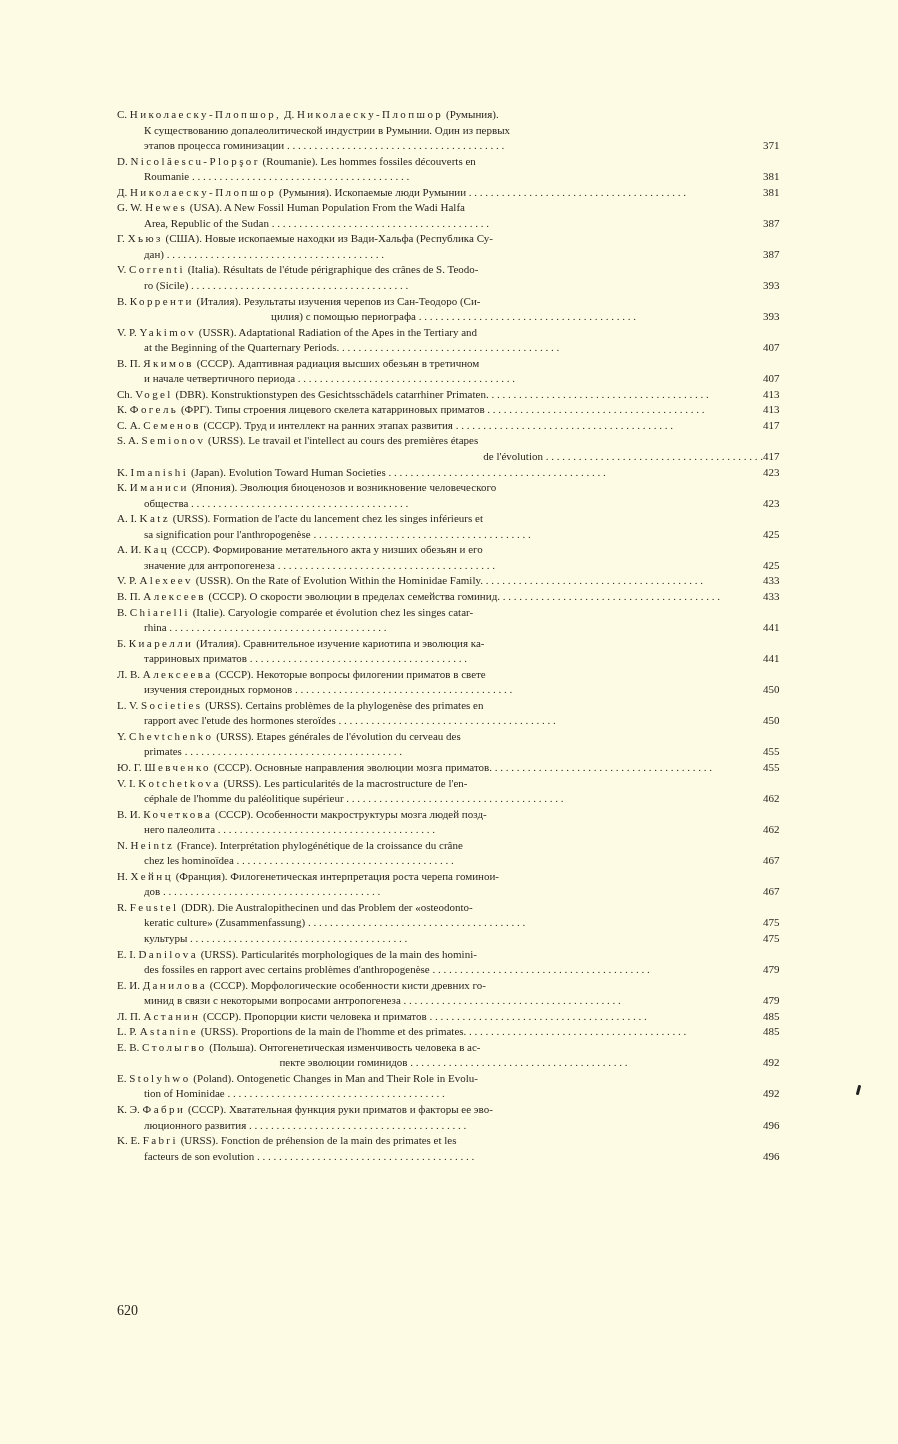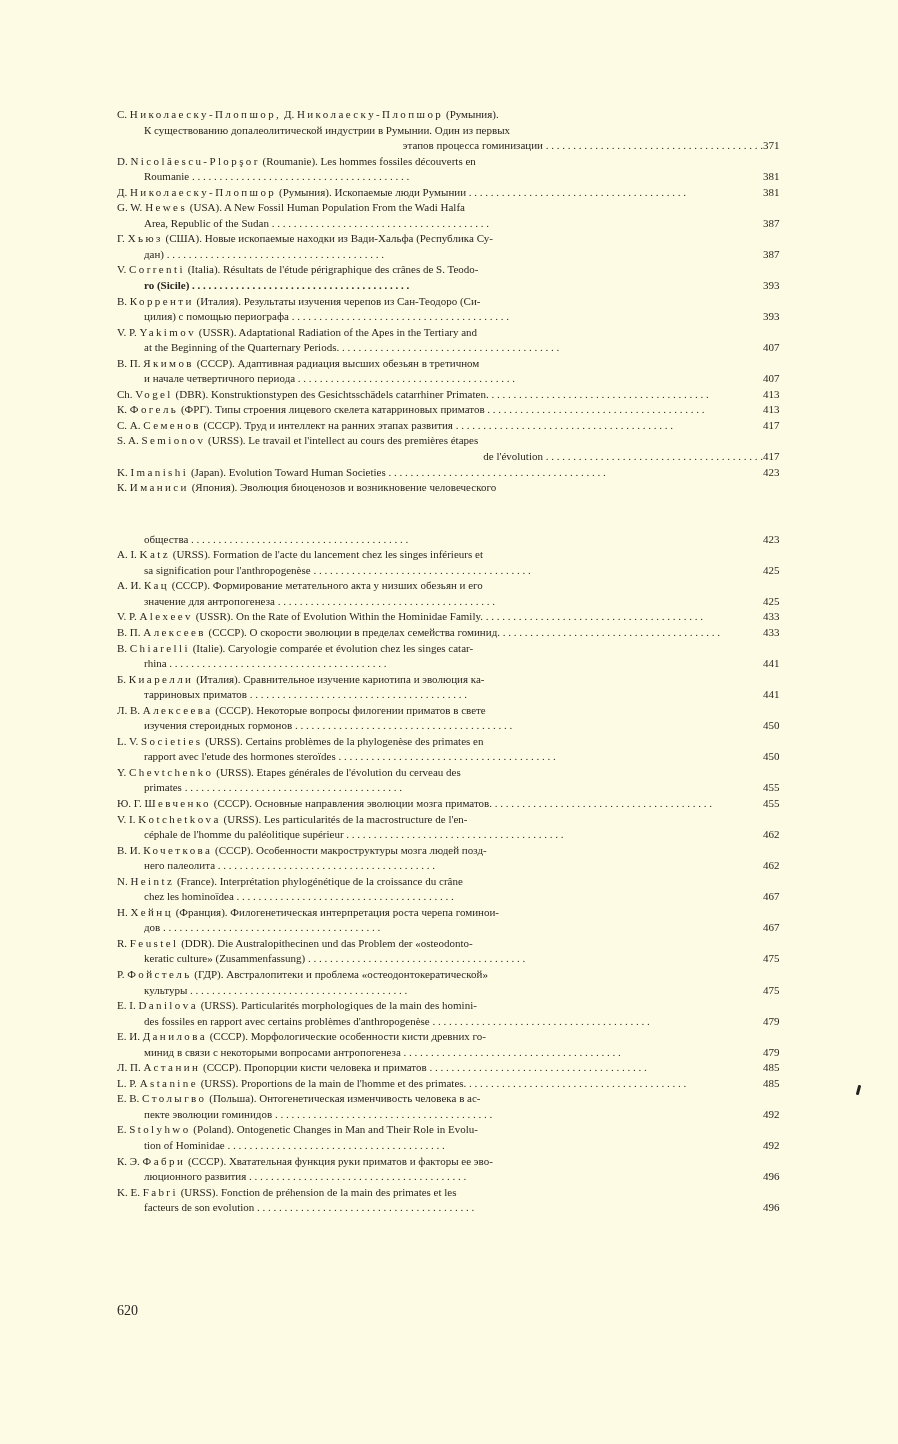--- a/index.html
+++ b/index.html
@@ -40,21 +40,21 @@
     border-radius: 1px;
   }
 </style>
 </head>
 <body>
 
 <div class="toc" id="toc">
     <div class="entry">
       <span class="first"><span>С. </span><span class="author">Николаеску-Плопшор,</span><span> Д. </span><span class="author">Николаеску-Плопшор</span><span> (Румыния).</span></span>
       <span class="cont">К существованию допалеолитической индустрии в Румынии. Один из первых</span>
-      <span class="cont" style="white-space: nowrap; overflow: hidden; text-align: right;">этапов процесса гоминизации<span class="leader"> . . . . . . . . . . . . . . . . . . . . . . . . . . . . . . . . . . . . . . . .</span></span>
+      <span class="cont" style="white-space: nowrap; overflow: hidden;">этапов процесса гоминизации<span class="leader"> . . . . . . . . . . . . . . . . . . . . . . . . . . . . . . . . . . . . . . . .</span></span>
       <span class="pagenum">371</span>
     </div>
     <div class="entry">
       <span class="first"><span>D. </span><span class="author">Nicolăescu-Plopşor</span><span> (Roumanie). Les hommes fossiles découverts en</span></span>
       <span class="cont" style="white-space: nowrap; overflow: hidden;">Roumanie<span class="leader"> . . . . . . . . . . . . . . . . . . . . . . . . . . . . . . . . . . . . . . . .</span></span>
       <span class="pagenum">381</span>
     </div>
     <div class="entry">
       <span class="first" style="white-space: nowrap; overflow: hidden;"><span>Д. </span><span class="author">Николаеску-Плопшор</span><span> (Румыния). Ископаемые люди Румынии</span><span class="leader"> . . . . . . . . . . . . . . . . . . . . . . . . . . . . . . . . . . . . . . . .</span></span>
       <span class="pagenum">381</span>
@@ -64,26 +64,26 @@
       <span class="cont" style="white-space: nowrap; overflow: hidden;">Area, Republic of the Sudan<span class="leader"> . . . . . . . . . . . . . . . . . . . . . . . . . . . . . . . . . . . . . . . .</span></span>
       <span class="pagenum">387</span>
     </div>
     <div class="entry">
       <span class="first"><span>Г. </span><span class="author">Хьюз</span><span> (США). Новые ископаемые находки из Вади-Хальфа (Республика Су-</span></span>
       <span class="cont" style="white-space: nowrap; overflow: hidden;">дан)<span class="leader"> . . . . . . . . . . . . . . . . . . . . . . . . . . . . . . . . . . . . . . . .</span></span>
       <span class="pagenum">387</span>
     </div>
     <div class="entry">
       <span class="first"><span>V. </span><span class="author">Correnti</span><span> (Italia). Résultats de l'étude périgraphique des crânes de S. Teodo-</span></span>
-      <span class="cont" style="white-space: nowrap; overflow: hidden; font-weight: bold;">ro (Sicile)<span class="leader"> . . . . . . . . . . . . . . . . . . . . . . . . . . . . . . . . . . . . . . . .</span></span>
+      <span class="cont" style="white-space: nowrap; overflow: hidden;">ro (Sicile)<span class="leader"> . . . . . . . . . . . . . . . . . . . . . . . . . . . . . . . . . . . . . . . .</span></span>
       <span class="pagenum">393</span>
     </div>
     <div class="entry">
       <span class="first"><span>В. </span><span class="author">Корренти</span><span> (Италия). Результаты изучения черепов из Сан-Теодоро (Си-</span></span>
-      <span class="cont" style="white-space: nowrap; overflow: hidden;">цилия) с помощью периографа<span class="leader"> . . . . . . . . . . . . . . . . . . . . . . . . . . . . . . . . . . . . . . . .</span></span>
+      <span class="cont" style="white-space: nowrap; overflow: hidden; text-align: center;">цилия) с помощью периографа<span class="leader"> . . . . . . . . . . . . . . . . . . . . . . . . . . . . . . . . . . . . . . . .</span></span>
       <span class="pagenum">393</span>
     </div>
     <div class="entry">
       <span class="first"><span>V. P. </span><span class="author">Yakimov</span><span> (USSR). Adaptational Radiation of the Apes in the Tertiary and</span></span>
       <span class="cont" style="white-space: nowrap; overflow: hidden;">at the Beginning of the Quarternary Periods.<span class="leader"> . . . . . . . . . . . . . . . . . . . . . . . . . . . . . . . . . . . . . . . .</span></span>
       <span class="pagenum">407</span>
     </div>
     <div class="entry">
       <span class="first"><span>В. П. </span><span class="author">Якимов</span><span> (СССР). Адаптивная радиация высших обезьян в третичном</span></span>
       <span class="cont" style="white-space: nowrap; overflow: hidden;">и начале четвертичного периода<span class="leader"> . . . . . . . . . . . . . . . . . . . . . . . . . . . . . . . . . . . . . . . .</span></span>
@@ -105,21 +105,21 @@
       <span class="first"><span>S. A. </span><span class="author">Semionov</span><span> (URSS). Le travail et l'intellect au cours des premières étapes</span></span>
       <span class="cont" style="white-space: nowrap; overflow: hidden; text-align: right;">de l'évolution<span class="leader"> . . . . . . . . . . . . . . . . . . . . . . . . . . . . . . . . . . . . . . . .</span></span>
       <span class="pagenum">417</span>
     </div>
     <div class="entry">
       <span class="first" style="white-space: nowrap; overflow: hidden;"><span>K. </span><span class="author">Imanishi</span><span> (Japan). Evolution Toward Human Societies</span><span class="leader"> . . . . . . . . . . . . . . . . . . . . . . . . . . . . . . . . . . . . . . . .</span></span>
       <span class="pagenum">423</span>
     </div>
     <div class="entry">
       <span class="first"><span>К. </span><span class="author">Иманиси</span><span> (Япония). Эволюция биоценозов и возникновение человеческого</span></span>
-      <span class="cont" style="white-space: nowrap; overflow: hidden; margin-top: 36px;">общества<span class="leader"> . . . . . . . . . . . . . . . . . . . . . . . . . . . . . . . . . . . . . . . .</span></span>
+      <span class="cont" style="white-space: nowrap; overflow: hidden;">общества<span class="leader"> . . . . . . . . . . . . . . . . . . . . . . . . . . . . . . . . . . . . . . . .</span></span>
       <span class="pagenum">423</span>
     </div>
     <div class="entry">
       <span class="first"><span>A. I. </span><span class="author">Katz</span><span> (URSS). Formation de l'acte du lancement chez les singes inférieurs et</span></span>
       <span class="cont" style="white-space: nowrap; overflow: hidden;">sa signification pour l'anthropogenèse<span class="leader"> . . . . . . . . . . . . . . . . . . . . . . . . . . . . . . . . . . . . . . . .</span></span>
       <span class="pagenum">425</span>
     </div>
     <div class="entry">
       <span class="first"><span>А. И. </span><span class="author">Кац</span><span> (СССР). Формирование метательного акта у низших обезьян и его</span></span>
       <span class="cont" style="white-space: nowrap; overflow: hidden;">значение для антропогенеза<span class="leader"> . . . . . . . . . . . . . . . . . . . . . . . . . . . . . . . . . . . . . . . .</span></span>
@@ -181,21 +181,20 @@
       <span class="first"><span>Н. </span><span class="author">Хейнц</span><span> (Франция). Филогенетическая интерпретация роста черепа гоминои-</span></span>
       <span class="cont" style="white-space: nowrap; overflow: hidden;">дов<span class="leader"> . . . . . . . . . . . . . . . . . . . . . . . . . . . . . . . . . . . . . . . .</span></span>
       <span class="pagenum">467</span>
     </div>
     <div class="entry">
       <span class="first"><span>R. </span><span class="author">Feustel</span><span> (DDR). Die Australopithecinen und das Problem der «osteodonto-</span></span>
       <span class="cont" style="white-space: nowrap; overflow: hidden;">keratic culture» (Zusammenfassung)<span class="leader"> . . . . . . . . . . . . . . . . . . . . . . . . . . . . . . . . . . . . . . . .</span></span>
       <span class="pagenum">475</span>
     </div>
     <div class="entry">
-      <span class="first"><span>Р. </span><span class="author">Фойстель</span><span> (ГДР). Австралопитеки и проблема «остеодонтокератической»</span></span>
       <span class="cont" style="white-space: nowrap; overflow: hidden;">культуры<span class="leader"> . . . . . . . . . . . . . . . . . . . . . . . . . . . . . . . . . . . . . . . .</span></span>
       <span class="pagenum">475</span>
     </div>
     <div class="entry">
       <span class="first"><span>E. I. </span><span class="author">Danilova</span><span> (URSS). Particularités morphologiques de la main des homini-</span></span>
       <span class="cont" style="white-space: nowrap; overflow: hidden;">des fossiles en rapport avec certains problèmes d'anthropogenèse<span class="leader"> . . . . . . . . . . . . . . . . . . . . . . . . . . . . . . . . . . . . . . . .</span></span>
       <span class="pagenum">479</span>
     </div>
     <div class="entry">
       <span class="first"><span>Е. И. </span><span class="author">Данилова</span><span> (СССР). Морфологические особенности кисти древних го-</span></span>
@@ -205,21 +204,21 @@
     <div class="entry">
       <span class="first" style="white-space: nowrap; overflow: hidden;"><span>Л. П. </span><span class="author">Астанин</span><span> (СССР). Пропорции кисти человека и приматов</span><span class="leader"> . . . . . . . . . . . . . . . . . . . . . . . . . . . . . . . . . . . . . . . .</span></span>
       <span class="pagenum">485</span>
     </div>
     <div class="entry">
       <span class="first" style="white-space: nowrap; overflow: hidden;"><span>L. P. </span><span class="author">Astanine</span><span> (URSS). Proportions de la main de l'homme et des primates.</span><span class="leader"> . . . . . . . . . . . . . . . . . . . . . . . . . . . . . . . . . . . . . . . .</span></span>
       <span class="pagenum">485</span>
     </div>
     <div class="entry">
       <span class="first"><span>Е. В. </span><span class="author">Столыгво</span><span> (Польша). Онтогенетическая изменчивость человека в ас-</span></span>
-      <span class="cont" style="white-space: nowrap; overflow: hidden;">пекте эволюции гоминидов<span class="leader"> . . . . . . . . . . . . . . . . . . . . . . . . . . . . . . . . . . . . . . . .</span></span>
+      <span class="cont" style="white-space: nowrap; overflow: hidden; text-align: center;">пекте эволюции гоминидов<span class="leader"> . . . . . . . . . . . . . . . . . . . . . . . . . . . . . . . . . . . . . . . .</span></span>
       <span class="pagenum">492</span>
     </div>
     <div class="entry">
       <span class="first"><span>E. </span><span class="author">Stolyhwo</span><span> (Poland). Ontogenetic Changes in Man and Their Role in Evolu-</span></span>
       <span class="cont" style="white-space: nowrap; overflow: hidden;">tion of Hominidae<span class="leader"> . . . . . . . . . . . . . . . . . . . . . . . . . . . . . . . . . . . . . . . .</span></span>
       <span class="pagenum">492</span>
     </div>
     <div class="entry">
       <span class="first"><span>К. Э. </span><span class="author">Фабри</span><span> (СССР). Хватательная функция руки приматов и факторы ее эво-</span></span>
       <span class="cont" style="white-space: nowrap; overflow: hidden;">люционного развития<span class="leader"> . . . . . . . . . . . . . . . . . . . . . . . . . . . . . . . . . . . . . . . .</span></span>

